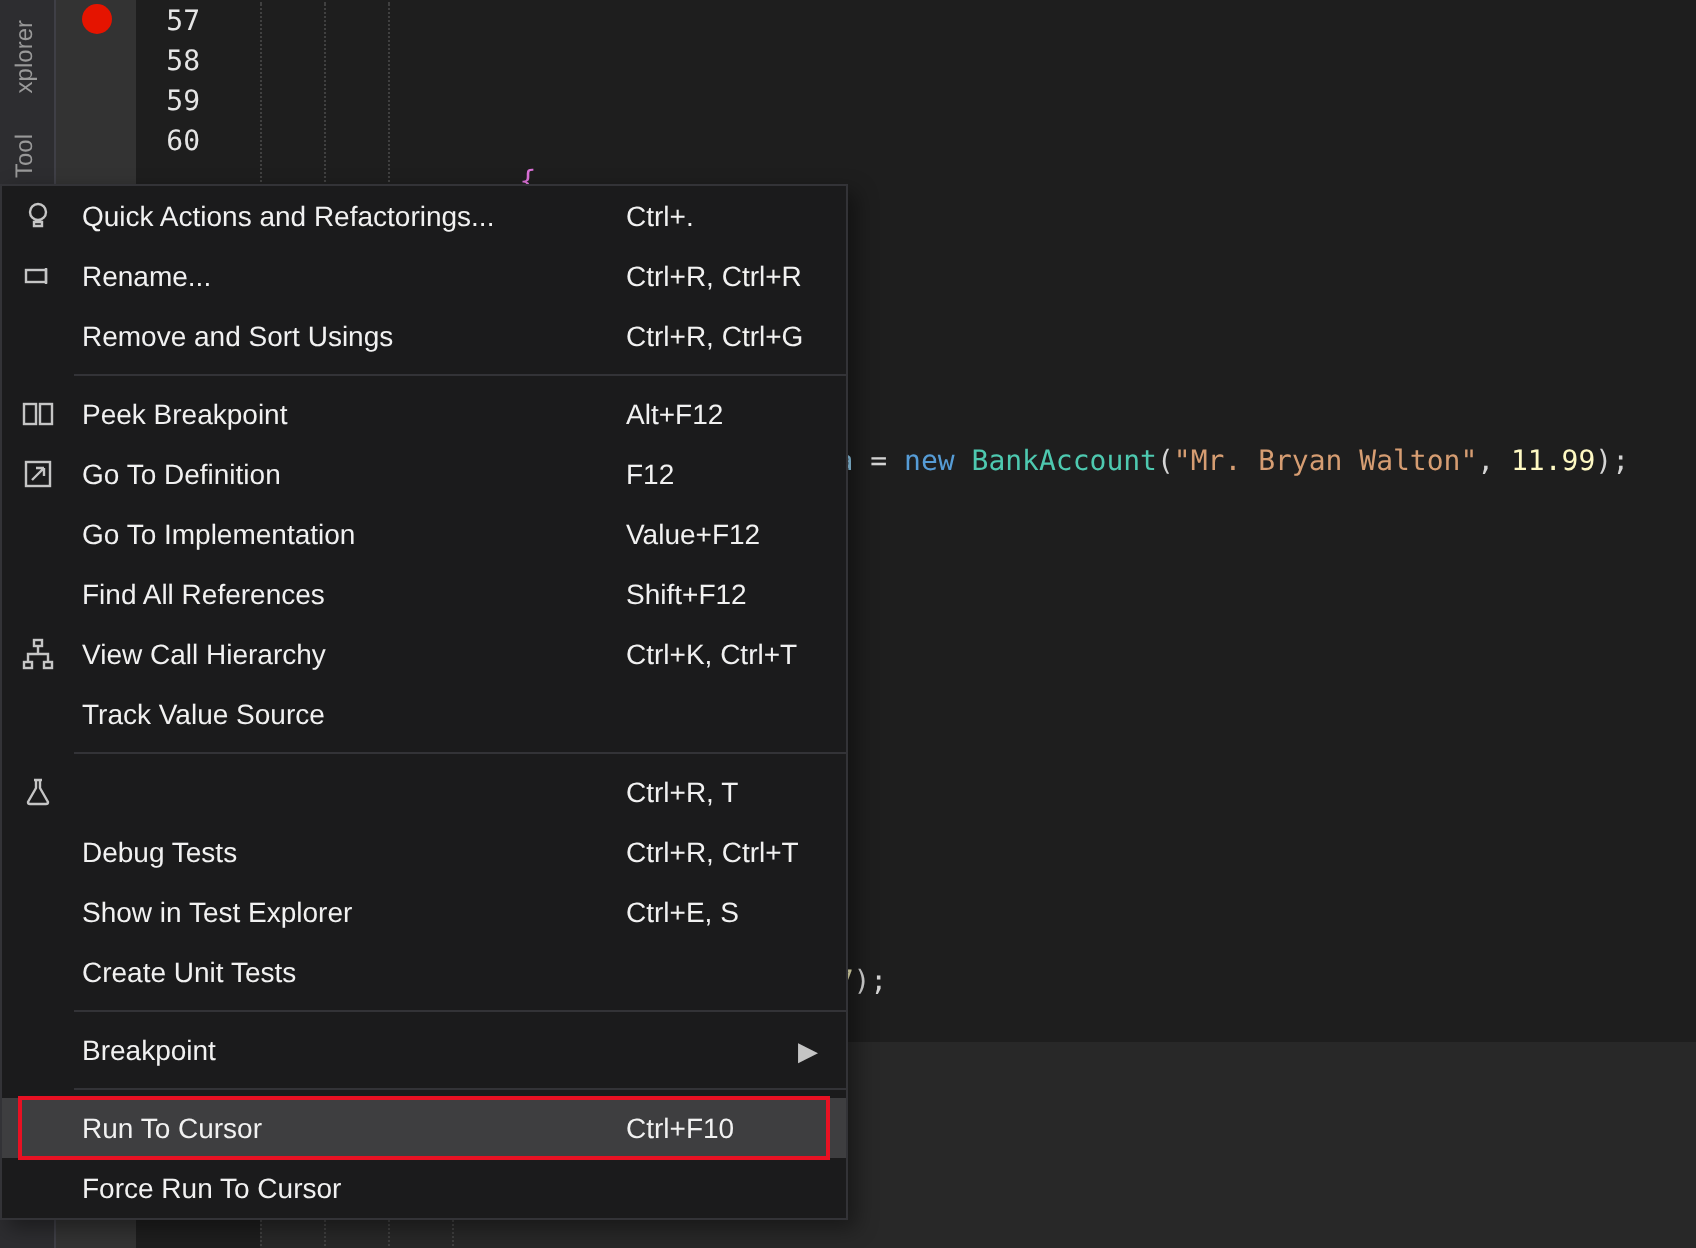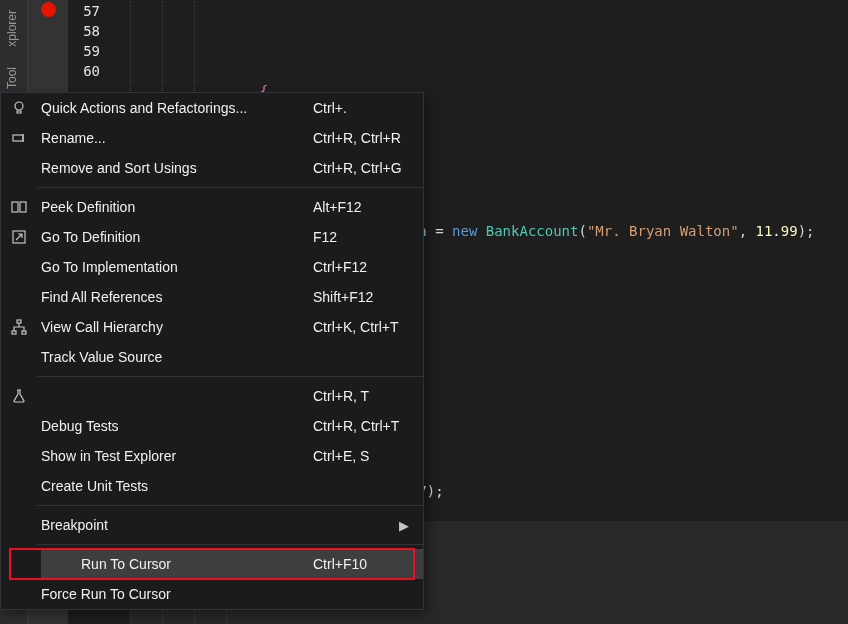--- a/index.html
+++ b/index.html
@@ -145,21 +145,20 @@
       padding-right: 14px;
       color: #c5c5c5;
     }
     .menu-sep {
       height: 1px;
       background: #333337;
       margin: 4px 0 4px 36px;
     }
     .highlighted-row {
       position: relative;
-      padding-left: 40px;
     }
     .highlight-box {
       position: absolute;
       left: 8px;
       right: 8px;
       top: -1px;
       bottom: -1px;
       border: 2px solid #e81123;
       pointer-events: none;
     }
@@ -250,37 +249,37 @@
       <span class="menu-shortcut">Ctrl+R, Ctrl+G</span>
     </div>
     <div class="menu-sep"></div>
     <div class="menu-row">
       <span class="menu-icon">
         <svg viewBox="0 0 16 16" fill="none" stroke="#c5c5c5" stroke-width="1.2">
           <rect x="1" y="3" width="6" height="10"></rect>
           <rect x="9" y="3" width="6" height="10"></rect>
         </svg>
       </span>
-      <span class="menu-label">Peek Definition</span>
+      <span class="menu-label">Peek Breakpoint</span>
       <span class="menu-shortcut">Alt+F12</span>
     </div>
     <div class="menu-row">
       <span class="menu-icon">
         <svg viewBox="0 0 16 16" fill="none" stroke="#c5c5c5" stroke-width="1.2">
           <rect x="2" y="2" width="12" height="12"></rect>
           <path d="M5 11l6-6M11 5v4M11 5H7"></path>
         </svg>
       </span>
       <span class="menu-label">Go To Definition</span>
       <span class="menu-shortcut">F12</span>
     </div>
     <div class="menu-row">
       <span class="menu-icon"></span>
       <span class="menu-label">Go To Implementation</span>
-      <span class="menu-shortcut">Ctrl+F12</span>
+      <span class="menu-shortcut">Value+F12</span>
     </div>
     <div class="menu-row">
       <span class="menu-icon"></span>
       <span class="menu-label">Find All References</span>
       <span class="menu-shortcut">Shift+F12</span>
     </div>
     <div class="menu-row">
       <span class="menu-icon">
         <svg viewBox="0 0 16 16" fill="none" stroke="#c5c5c5" stroke-width="1.2">
           <rect x="6" y="1" width="4" height="3"></rect>

